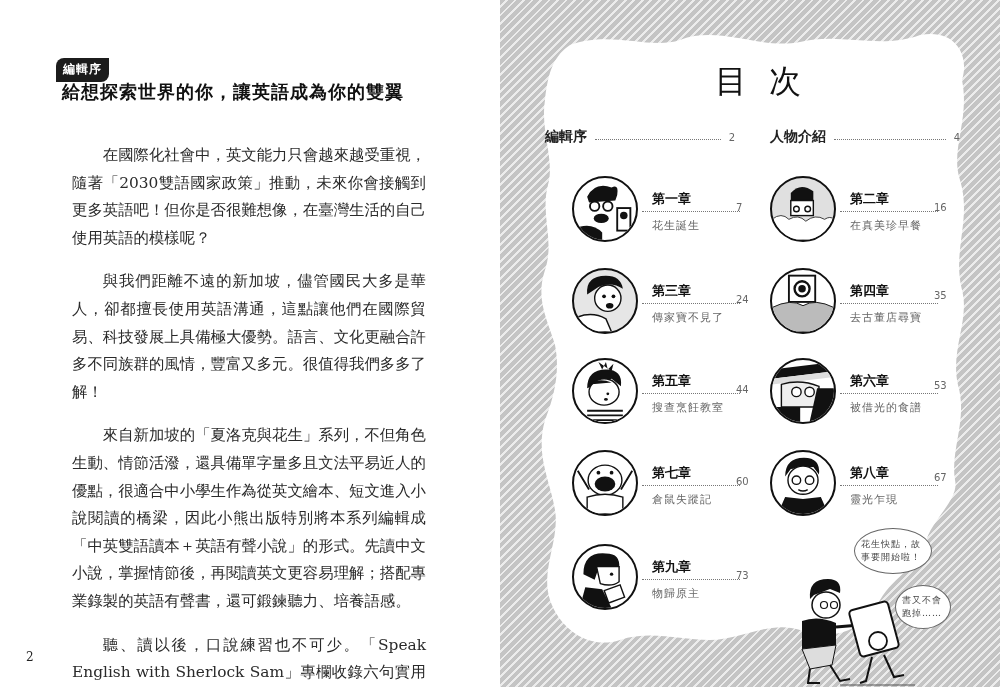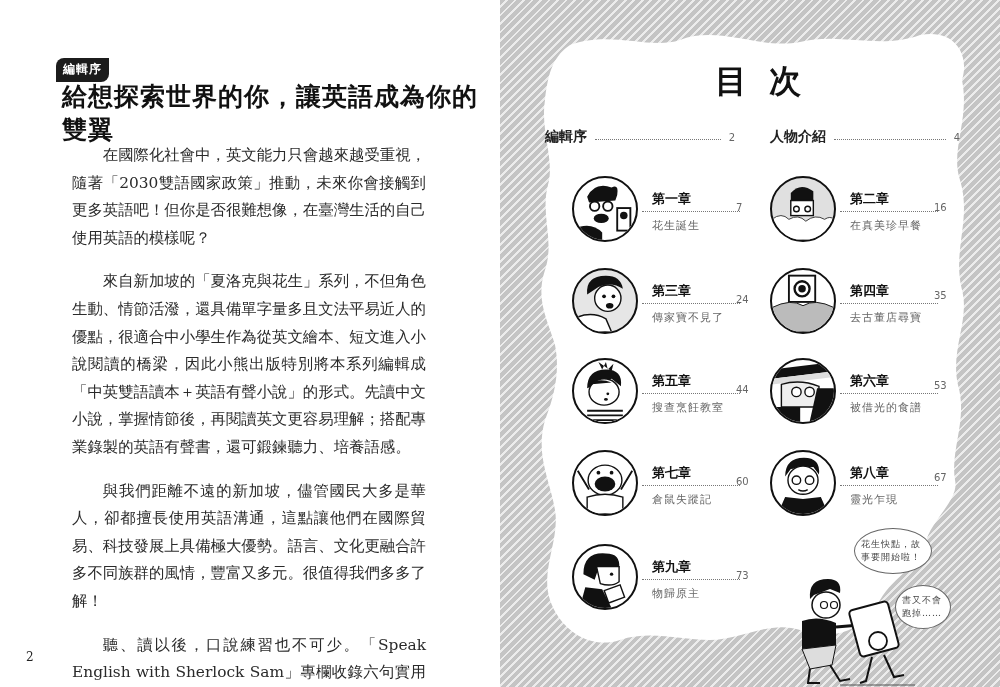--- a/index.html
+++ b/index.html
@@ -4,33 +4,33 @@
 <style>
   html, body { margin:0; padding:0; }
   body { width:1000px; height:687px; position:relative; overflow:hidden; background:#fff;
          font-family:"DejaVu Serif","Liberation Serif",serif; color:#1a1a1a; }
 
   
   .left-page { position:absolute; left:0; top:0; width:500px; height:687px; background:#fff; }
   .badge { position:absolute; left:56px; top:58px; background:#1c1c1c; color:#fff;
            font-family:"DejaVu Sans","Liberation Sans",sans-serif; font-weight:bold;
            font-size:12px; padding:3px 7px 4px 7px; border-radius:8px 0 8px 0; letter-spacing:1px; }
-  .title { position:absolute; left:62px; top:80px; font-size:25px; font-weight:bold; letter-spacing:1px;
+  .title { position:absolute; left:62px; top:80px; font-size:18px; font-weight:bold; letter-spacing:1px;
            font-family:"DejaVu Serif","Liberation Serif",serif; color:#111; }
   .body-text { position:absolute; left:56px; top:126px; width:386px; font-size:15.4px; line-height:27.6px;
                color:#2a2a2a; }
   .body-text p { margin:16px; text-indent:2em; text-align:justify; text-align-last:left; }
   .page-num { position:absolute; left:26px; top:650px; font-size:12px; color:#222; }
 
   
   .right-page { position:absolute; left:500px; top:0; width:500px; height:687px; overflow:hidden;
      background-color:#c9c9c9;
      background-image:repeating-linear-gradient(135deg, #c4c4c4 0px, #c4c4c4 4px, #ececec 4px, #ececec 6px); }
   .cloud { position:absolute; left:0; top:0; width:500px; height:687px; }
-  .toc-title { position:absolute; left:215px; top:60px; font-size:32px; font-weight:bold; letter-spacing:22px;
+  .toc-title { position:absolute; left:215px; top:60px; font-size:32px; font-weight:normal; letter-spacing:22px;
                font-family:"DejaVu Serif","Liberation Serif",serif; color:#111; }
   .toc-top { position:absolute; top:128px; display:flex; align-items:center; width:190px;
              font-family:"DejaVu Sans","Liberation Sans",sans-serif; }
   .toc-top .lbl { font-size:14px; font-weight:bold; color:#222; white-space:nowrap; }
   .toc-top .dots { flex:1; border-bottom:1.5px dotted #777; margin:0 8px; height:0; position:relative; top:2px; }
   .toc-top .pg { font-size:10px; color:#666; }
 
   .chap { position:absolute; width:190px; height:70px; font-family:"DejaVu Sans","Liberation Sans",sans-serif; }
   .chap .avatar { position:absolute; left:0; top:0; width:66px; height:66px; border-radius:50%;
                   border:2px solid #111; background:#fff; overflow:hidden; box-sizing:border-box; }
@@ -44,22 +44,22 @@
             align-items:center; justify-content:center; letter-spacing:1px; padding:0 6px; box-sizing:border-box; }
 </style>
 </head>
 <body>
 
 <div class="left-page">
   <div class="badge">編輯序</div>
   <div class="title">給想探索世界的你，讓英語成為你的雙翼</div>
   <div class="body-text">
     <p>在國際化社會中，英文能力只會越來越受重視，隨著「2030雙語國家政策」推動，未來你會接觸到更多英語吧！但你是否很難想像，在臺灣生活的自己使用英語的模樣呢？</p>
+    <p>與我們距離不遠的新加坡，儘管國民大多是華人，卻都擅長使用英語溝通，這點讓他們在國際貿易、科技發展上具備極大優勢。語言、文化更融合許多不同族群的風情，豐富又多元。很值得我們多多了解！</p>
     <p>來自新加坡的「夏洛克與花生」系列，不但角色生動、情節活潑，還具備單字量多且文法平易近人的優點，很適合中小學生作為從英文繪本、短文進入小說閱讀的橋梁，因此小熊出版特別將本系列編輯成「中英雙語讀本＋英語有聲小說」的形式。先讀中文小說，掌握情節後，再閱讀英文更容易理解；搭配專業錄製的英語有聲書，還可鍛鍊聽力、培養語感。</p>
-    <p>與我們距離不遠的新加坡，儘管國民大多是華人，卻都擅長使用英語溝通，這點讓他們在國際貿易、科技發展上具備極大優勢。語言、文化更融合許多不同族群的風情，豐富又多元。很值得我們多多了解！</p>
     <p>聽、讀以後，口說練習也不可少。「Speak English with Sherlock Sam」專欄收錄六句實用生活英語口說練習音檔，對照書中場景、閱讀情境說明，了解句子的使用場合後，聆聽音檔並反覆開口練習，有機會時就可以應用於生活中。書末的「Vocabulary Challenge」則提供小有難度的英文克漏字測驗，看完小說後，別忘了測試自己還記得多少單字哦！</p>
 
   </div>
   <div class="page-num">2</div>
 </div>
 
 <div class="right-page">
   <svg class="cloud" viewBox="0 0 500 687" preserveAspectRatio="none">
     <path fill="#ffffff" d="M70,45 C110,30 150,50 180,40 C220,25 260,50 300,42 C340,32 380,50 420,35 C455,28 470,55 462,80
       C470,120 450,150 460,180 C472,220 452,250 462,290 C470,320 450,350 458,385 C468,420 450,450 455,480

